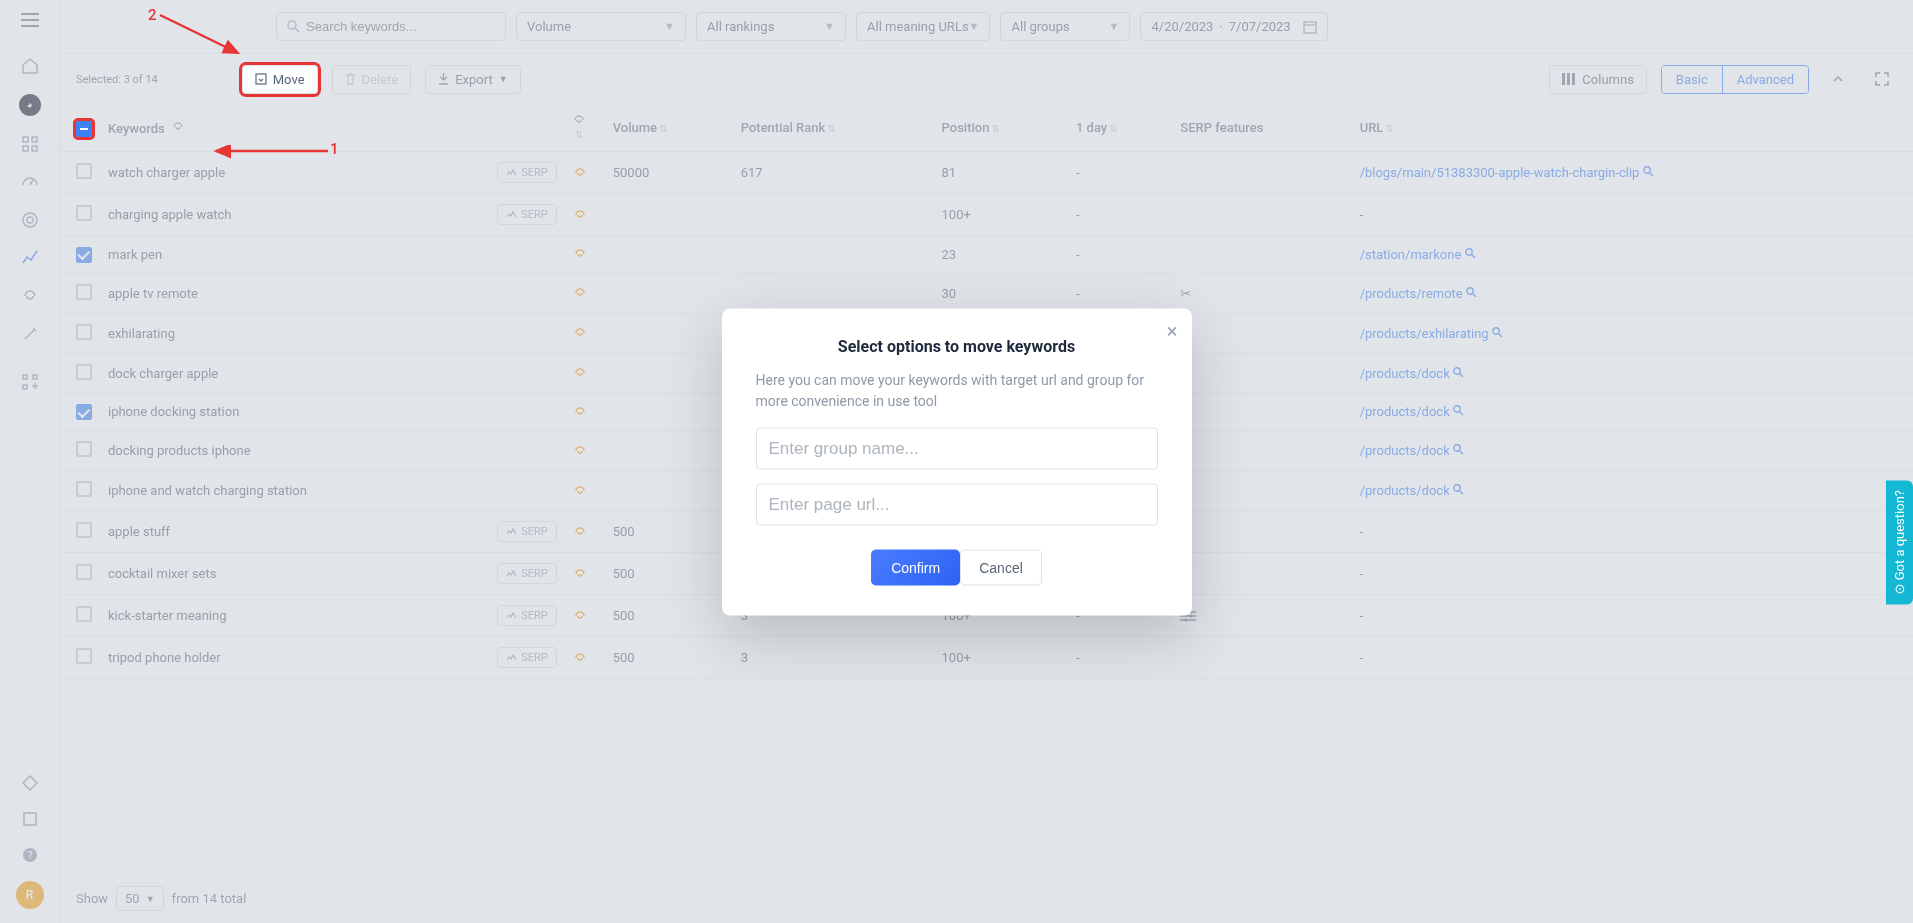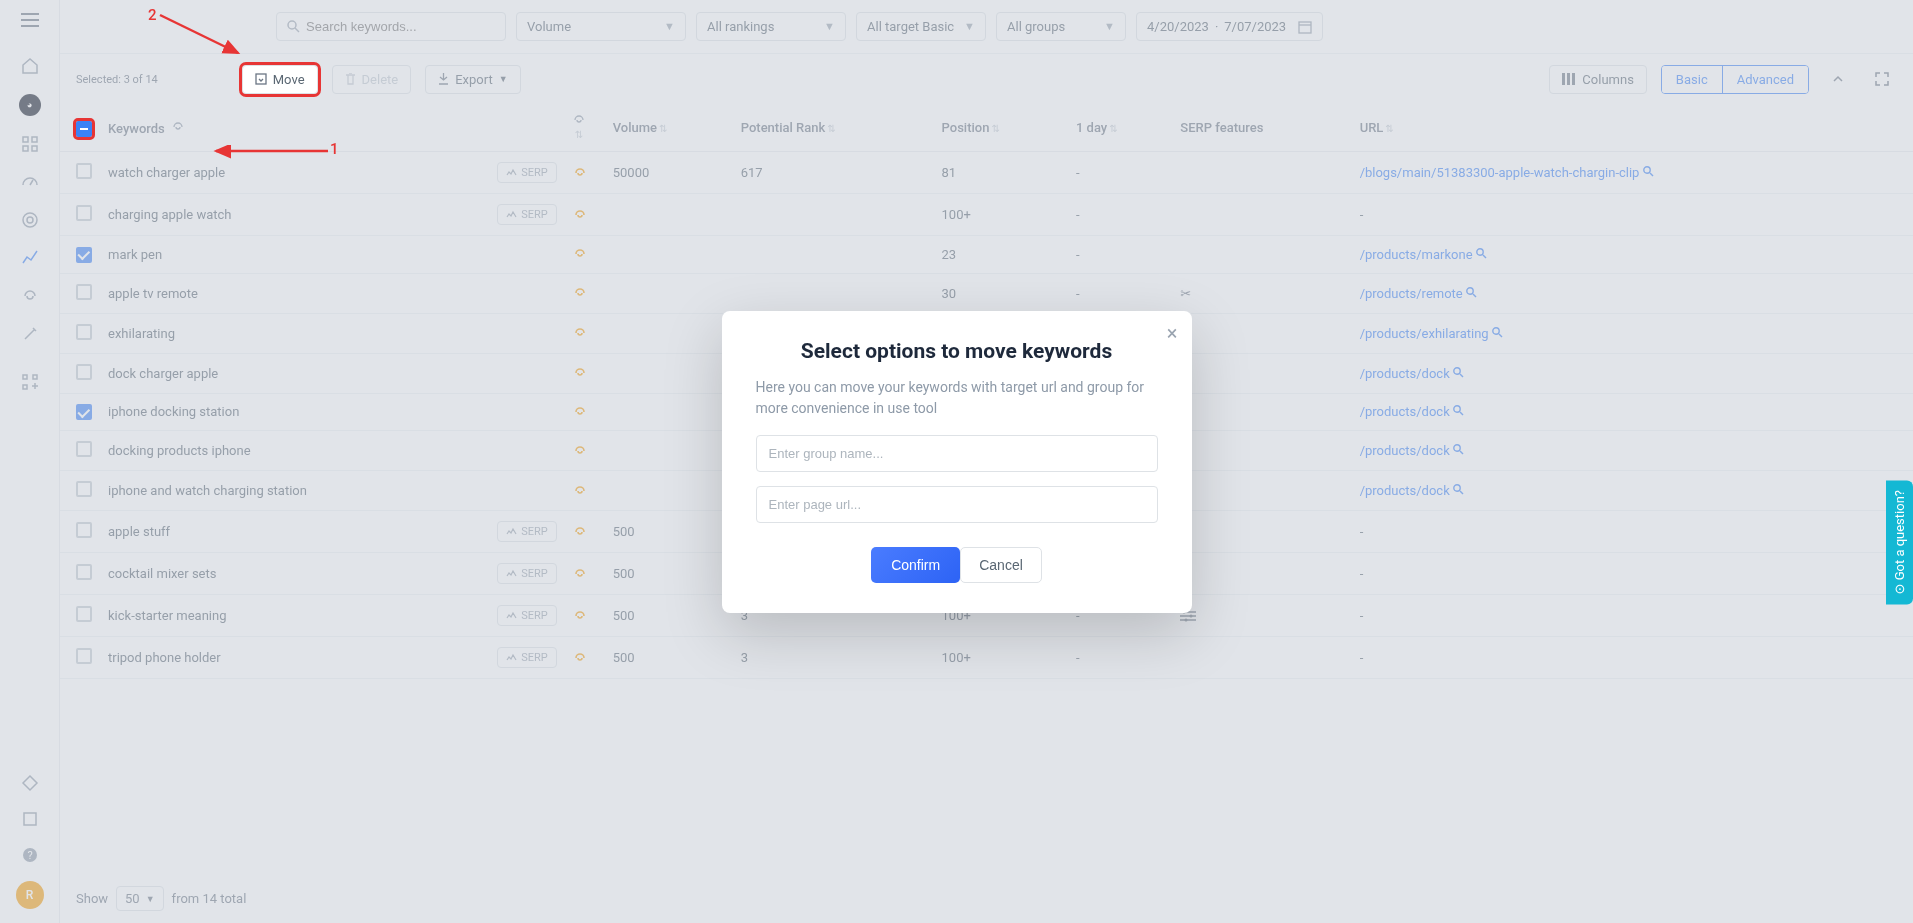--- a/index.html
+++ b/index.html
@@ -43,23 +43,23 @@
 .url-link { color:#3b82f6; }
 .sort { color:#c2c9d1; font-size:10px; margin-left:2px; }
 .red-box { outline:3px solid #e73535; }
 .red-text { color:#e73535; font-size:15px; font-weight:500; position:absolute; z-index:60; }
 .arrow { position:absolute; z-index:60; }
 .footer { padding:12px 16px; display:flex; align-items:center; gap:8px; color:#6b7684; font-size:13px; border-top:none; }
 .select-box { border:1px solid #dee2e6; border-radius:4px; padding:4px 8px; display:inline-flex; align-items:center; gap:6px; }
 .feedback-tab { position:fixed; right:0; top:52%; background:#14b8d4; color:#fff; padding:10px 6px; writing-mode:vertical-rl; transform:rotate(180deg); border-radius:6px 0 0 6px; font-size:13px; z-index:70; }
 .modal { position:fixed; left:50%; top:50%; transform:translate(-50%,-50%); width:470px; background:#fff; border-radius:8px; box-shadow:0 20px 60px rgba(0,0,0,.18); z-index:80; padding:28px 34px 30px; }
 .modal-close { position:absolute; right:14px; top:10px; color:#9aa4b0; font-size:20px; }
-.modal h2 { text-align:center; font-size:21px; color:#1e293b; font-weight:700; margin-bottom:14px; }
+.modal h2 { text-align:center; font-size:16px; color:#1e293b; font-weight:700; margin-bottom:14px; }
 .modal p { color:#8e9aa8; font-size:14px; margin-bottom:16px; line-height:1.5; }
-.modal input { width:100%; border:1px solid #dee2e6; border-radius:4px; padding:10px 12px; font-size:13px; margin-bottom:14px; color:#495057; }
+.modal input { width:100%; border:1px solid #dee2e6; border-radius:4px; padding:10px 12px; font-size:17px; margin-bottom:14px; color:#495057; }
 .modal input::placeholder { color:#adb5bd; }
 .modal-actions { display:flex; justify-content:center; margin-top:10px; }
 .btn-primary { background:linear-gradient(135deg,#4a7cff,#2d63f5); color:#fff; border:none; border-radius:5px; padding:9px 20px; font-size:14px; }
 .btn-secondary { background:#fff; border:1px solid #dee2e6; color:#5a6773; border-radius:5px; padding:9px 18px; font-size:14px; }
 .col-check { width:40px; padding-left:16px !important; }
 .scissors { color:#6b7684; }
 svg { display:block; }
 </style>
 </head>
 <body>
@@ -155,21 +155,21 @@
       </div>
       <div class="dropdown" style="min-width:170px">
         <span>Volume</span>
           <span class="chev">▼</span>
       </div>
       <div class="dropdown">
         <span>All rankings</span>
           <span class="chev">▼</span>
       </div>
       <div class="dropdown" style="min-width:130px">
-        <span>All target Basic</span>
+        <span>All meaning URLs</span>
           <span class="chev">▼</span>
       </div>
       <div class="dropdown" style="min-width:130px">
         <span>All groups</span>
           <span class="chev">▼</span>
       </div>
       <div class="date-range">
         <span>4/20/2023</span>
         <span>·</span>
         <span>7/07/2023</span>
@@ -298,21 +298,21 @@
     <td>mark pen</td>
     <td></td>
     <td><span class="link-icon"><svg width="14" height="12" viewBox="0 0 14 12">
                     <path d="M5 6a2 2 0 004 0M3 6a4 4 0 018 0" fill="none" stroke="#f59e0b" stroke-width="1.6"></path>
                   </svg></span></td>
     <td></td>
     <td></td>
     <td>23</td>
     <td>-</td>
     <td></td>
-    <td><span class="url-link">/products/markone</span> <span style="color:#3b82f6;"><svg width="11" height="11" viewBox="0 0 11 11" style="display:inline">
+    <td><span class="url-link">/station/markone</span> <span style="color:#3b82f6;"><svg width="11" height="11" viewBox="0 0 11 11" style="display:inline">
                     <circle cx="4" cy="4" r="3.2" fill="none" stroke="#3b82f6" stroke-width="1.4"></circle>
                     <path d="M7 7l3 3" stroke="#3b82f6" stroke-width="1.4"></path>
                   </svg></span></td>
             </tr>
             <tr>
     <td class="col-check"><div class="checkbox" style=""></div></td>
     <td>apple tv remote</td>
     <td></td>
     <td><span class="link-icon"><svg width="14" height="12" viewBox="0 0 14 12">
                     <path d="M5 6a2 2 0 004 0M3 6a4 4 0 018 0" fill="none" stroke="#f59e0b" stroke-width="1.6"></path>

